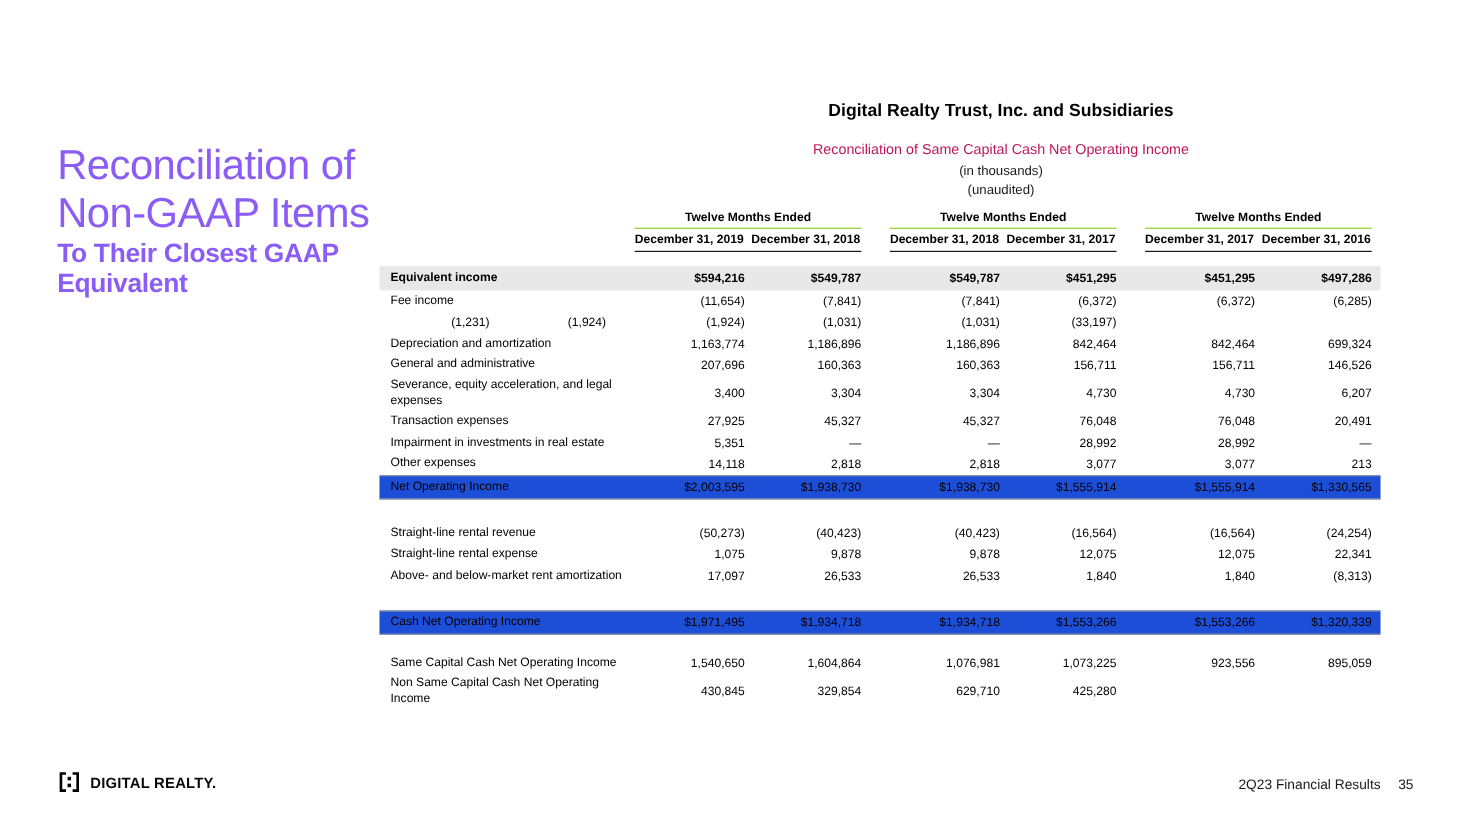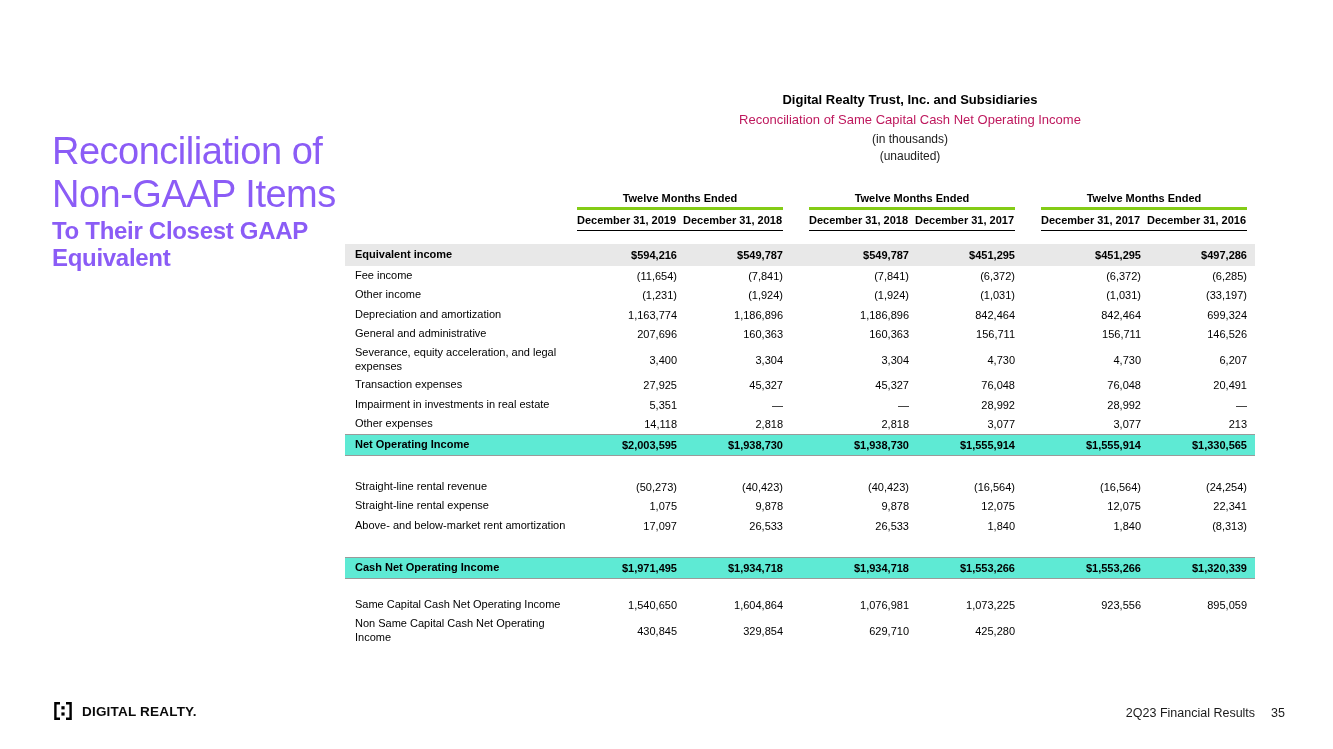--- a/index.html
+++ b/index.html
@@ -13,52 +13,52 @@
   }
   .slide { position:absolute; inset:0; }
 
   
   .slide-title { position:absolute; left:52px; top:96px; color:#8b5cf6;margin-top:34px; }
   .slide-title .big   { font-size:38px; line-height:1.14; font-weight:400; letter-spacing:-0.5px; }
   .slide-title .small { font-size:24px; line-height:1.16; font-weight:700; letter-spacing:-0.3px; }
 
   
   .table-heading { position:absolute; left:530px; top:92px; width:760px; text-align:center; }
-  .table-heading .company { font-weight:bold; font-size:13px; margin-bottom:5px; }
+  .table-heading .company { font-weight:bold; font-size:16px; margin-bottom:18px; }
   .table-heading .desc    { font-size:13px; margin-bottom:5px; color:#be185d; }
   .table-heading .note    { font-size:12px; margin-bottom:3px; color:#1a1a1a; }
 
   
   .fin-table { position:absolute; left:345px; top:192px; width:910px; }
 
   #group-headers { display:flex; align-items:flex-end; }
   .hspacer { width:232px; }
   .hgroup { width:206px; }
   .hgroup.gap { margin-left:26px; }
   .hgroup-title {
     font-weight:bold; font-size:11px; text-align:center;
-    border-bottom:3px solid #84cc16; padding-bottom:3px;
+    border-bottom:1px solid #84cc16; padding-bottom:3px;
   }
   .hgroup-dates {
     display:flex; border-bottom:1px solid #000;
     padding:4px 0 4px; font-weight:bold; font-size:11px;
   }
   .date-cell { width:100px; text-align:left; white-space:nowrap; }
   .date-cell.second { margin-left:6px; }
 
   #table-rows { margin-top:13px; }
   .trow { display:flex; align-items:center; min-height:19.5px; }
   .label-cell { width:232px; padding:2px 4px 2px 10px; font-size:11px; line-height:1.25; }
   .vgroup { display:flex; align-items:center; align-self:stretch; }
   .vgroup.gap { margin-left:26px; }
   .val-cell { width:100px; text-align:right; font-size:11px; white-space:nowrap; }
   .val-cell.second { margin-left:6px; }
 
   .trow.shaded { background:#e8e8e8; font-weight:bold; min-height:22px; }
-  .trow.total  { background:#5eead4; font-weight:bold; min-height:22px;
+  .trow.total  { background:#1d4ed8; font-weight:normal; min-height:22px;
                  border-top:1px solid #9a9a9a; border-bottom:1px solid #9a9a9a; }
   .spacer-row { height:21px; }
   .spacer-row.small { height:17px; }
 
   
   .footer-left { position:absolute; left:52px; top:700px; display:flex; align-items:center; gap:8px; }
   .brand-text { font-weight:bold; font-size:13.5px; letter-spacing:0.2px; color:#0a0a0a; }
   .footer-right { position:absolute; right:48px; top:706px; font-size:12.5px; color:#1a1a1a; display:flex; gap:16px; }
 </style>
 </head>
@@ -130,21 +130,20 @@
           <div class="vgroup gap">
             <div class="val-cell">(7,841)</div>
             <div class="val-cell second">(6,372)</div>
           </div>
           <div class="vgroup gap">
             <div class="val-cell">(6,372)</div>
             <div class="val-cell second">(6,285)</div>
           </div>
         </div>
         <div class="trow normal">
-          <div class="label-cell">Other income</div>
           <div class="vgroup">
             <div class="val-cell">(1,231)</div>
             <div class="val-cell second">(1,924)</div>
           </div>
           <div class="vgroup gap">
             <div class="val-cell">(1,924)</div>
             <div class="val-cell second">(1,031)</div>
           </div>
           <div class="vgroup gap">
             <div class="val-cell">(1,031)</div>

